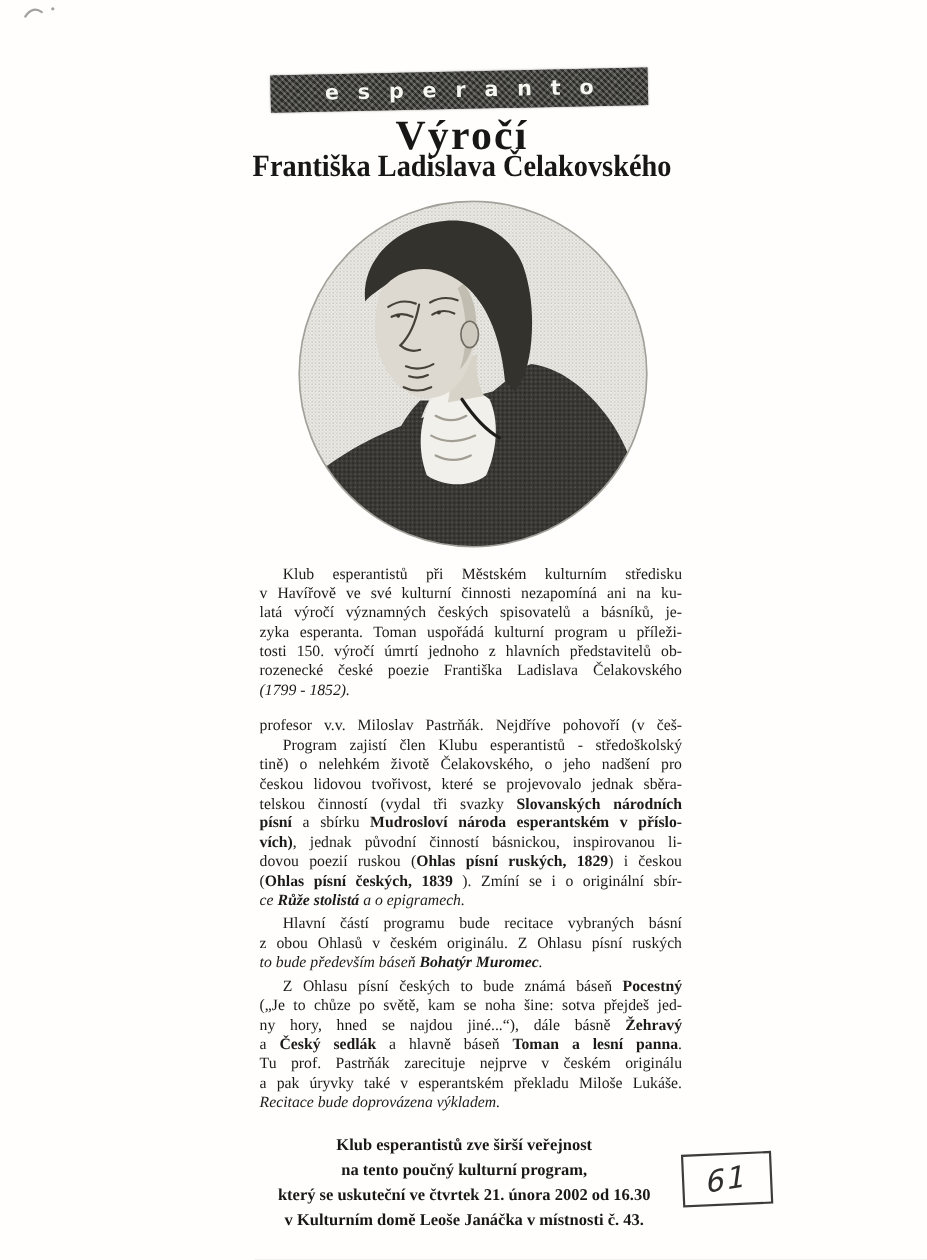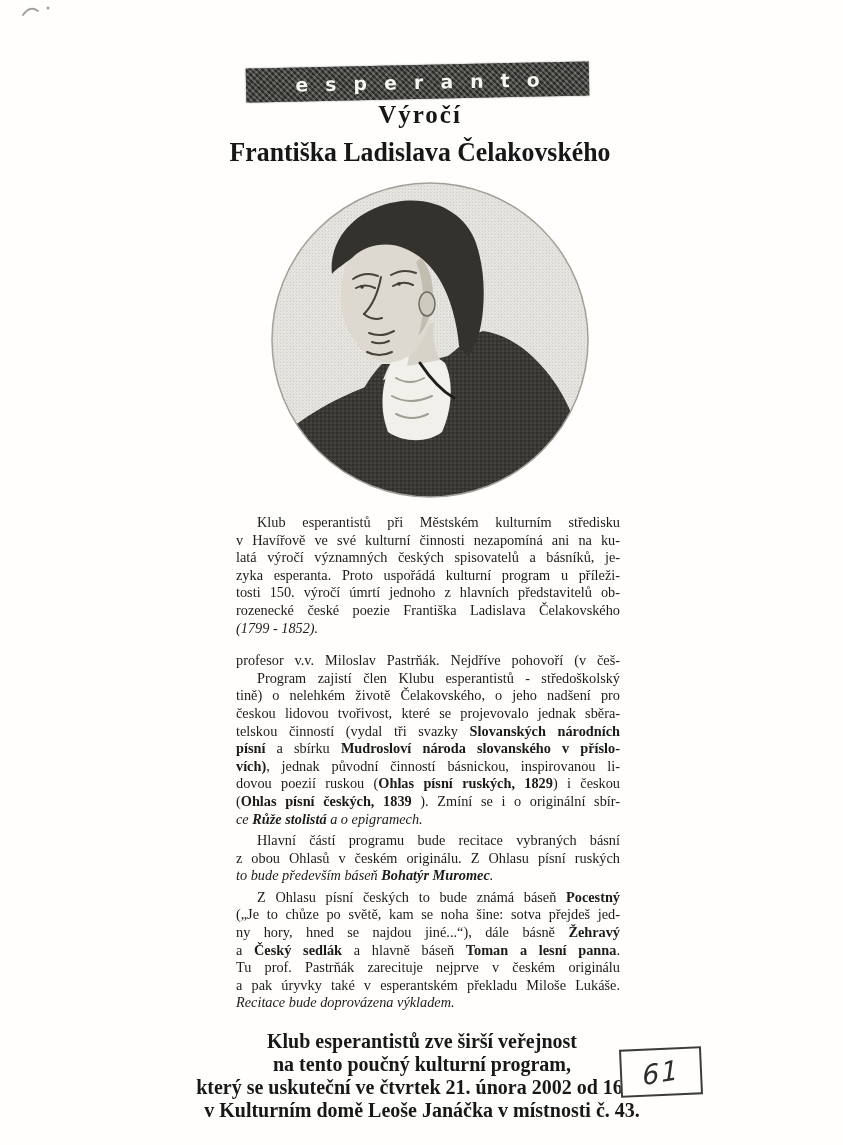--- a/index.html
+++ b/index.html
@@ -12,36 +12,36 @@
           background-image:
             repeating-linear-gradient(45deg, rgba(255,255,255,.16) 0 2px, rgba(0,0,0,.20) 2px 4px),
             repeating-linear-gradient(-45deg, rgba(255,255,255,.10) 0 2px, rgba(15,15,15,.22) 2px 5px);
           display:flex;align-items:center;justify-content:center;
           box-shadow:0 0 2px rgba(0,0,0,.4);}
   .banner-label{font-family:"DejaVu Sans","Liberation Sans",sans-serif;font-weight:bold;
           font-size:19px;letter-spacing:17px;text-indent:17px;color:#f7f7f2;
           text-shadow:0 0 1px rgba(0,0,0,.6);}
   
   .title{position:absolute;left:180px;width:480px;text-align:center;font-weight:bold;color:#171717;}
-  .title1{top:101px;font-size:25px;letter-spacing:2px;}
+  .title1{top:101px;font-size:38px;letter-spacing:2px;}
   .title2{top:136px;font-size:28px;transform:scaleX(.92);transform-origin:center;}
   
   .portrait{position:absolute;left:270px;top:182px;width:320px;height:318px;}
   
   .bodytext{position:absolute;left:232px;top:510px;width:392px;
             font-size:14.3px;line-height:17.6px;color:#1b1b1b;}
   .para{margin:4px;}
   .para.gap{margin-bottom:15px;}
   .line{text-align:justify;text-align-last:justify;}
   .line.endl{text-align-last:left;font-style:italic;}
   .line.ind{text-indent:21px;}
   .b{font-weight:bold;}
   
   .footer{position:absolute;left:192px;top:1030px;width:460px;text-align:center;
-          font-weight:bold;font-size:20px;line-height:23px;color:#181818;}
+          font-weight:bold;font-size:15px;line-height:23px;color:#181818;}
   
   .pagebox{position:absolute;left:620px;top:1048px;width:78px;height:44px;
            border:2px solid #3c3c3c;transform:rotate(-2.5deg);background:#fffefc;
            display:flex;align-items:center;justify-content:center;}
   .pagenum{font-family:"DejaVu Sans","Liberation Sans",sans-serif;font-size:27px;
            font-style:italic;color:#2e2e2e;letter-spacing:2px;
            transform:rotate(-7deg) skewX(-7deg);}
   
   .artifact{position:absolute;left:20px;top:2px;opacity:.8;}
 </style>
@@ -113,32 +113,32 @@
       <path d="M 150,181 C 160,196 170,208 184,216" stroke="#1e1d1a" stroke-width="3" fill="none" stroke-linecap="round"></path>
     </g>
     <ellipse cx="160" cy="158" rx="158" ry="157" fill="none" stroke="#a3a09a" stroke-width="1.5"></ellipse>
   </svg>
 
   <div class="bodytext">
     <div class="para gap">
         <div class="line ind"><span>Klub esperantistů při Městském kulturním středisku</span></div>
         <div class="line"><span>v Havířově ve své kulturní činnosti nezapomíná ani na ku-</span></div>
         <div class="line"><span>latá výročí významných českých spisovatelů a básníků, je-</span></div>
-        <div class="line"><span>zyka esperanta. Proto uspořádá kulturní program u příleži-</span></div>
+        <div class="line"><span>zyka esperanta. Toman uspořádá kulturní program u příleži-</span></div>
         <div class="line"><span>tosti 150. výročí úmrtí jednoho z hlavních představitelů ob-</span></div>
         <div class="line"><span>rozenecké české poezie Františka Ladislava Čelakovského</span></div>
         <div class="line endl"><span>(1799 - 1852).</span></div>
       </div>
     <div class="para">
         <div class="line"><span>profesor v.v. Miloslav Pastrňák. Nejdříve pohovoří (v češ-</span></div>
         <div class="line ind"><span>Program zajistí člen Klubu esperantistů - středoškolský</span></div>
         <div class="line"><span>tině) o nelehkém životě Čelakovského, o jeho nadšení pro</span></div>
         <div class="line"><span>českou lidovou tvořivost, které se projevovalo jednak sběra-</span></div>
         <div class="line"><span>telskou činností (vydal tři svazky </span><span class="b">Slovanských národních</span></div>
-        <div class="line"><span class="b">písní</span><span> a sbírku </span><span class="b">Mudrosloví národa slovanského v příslo-</span></div>
+        <div class="line"><span class="b">písní</span><span> a sbírku </span><span class="b">Mudrosloví národa esperantském v příslo-</span></div>
         <div class="line"><span class="b">vích)</span><span>, jednak původní činností básnickou, inspirovanou li-</span></div>
         <div class="line"><span>dovou poezií ruskou (</span><span class="b">Ohlas písní ruských, 1829</span><span>) i českou</span></div>
         <div class="line"><span>(</span><span class="b">Ohlas písní českých, 1839</span><span> ). Zmíní se i o originální sbír-</span></div>
         <div class="line endl"><span>ce </span><span class="b">Růže stolistá</span><span> a o epigramech.</span></div>
       </div>
     <div class="para">
         <div class="line ind"><span>Hlavní částí programu bude recitace vybraných básní</span></div>
         <div class="line"><span>z obou Ohlasů v českém originálu. Z Ohlasu písní ruských</span></div>
         <div class="line endl"><span>to bude především báseň </span><span class="b">Bohatýr Muromec</span><span>.</span></div>
       </div>

